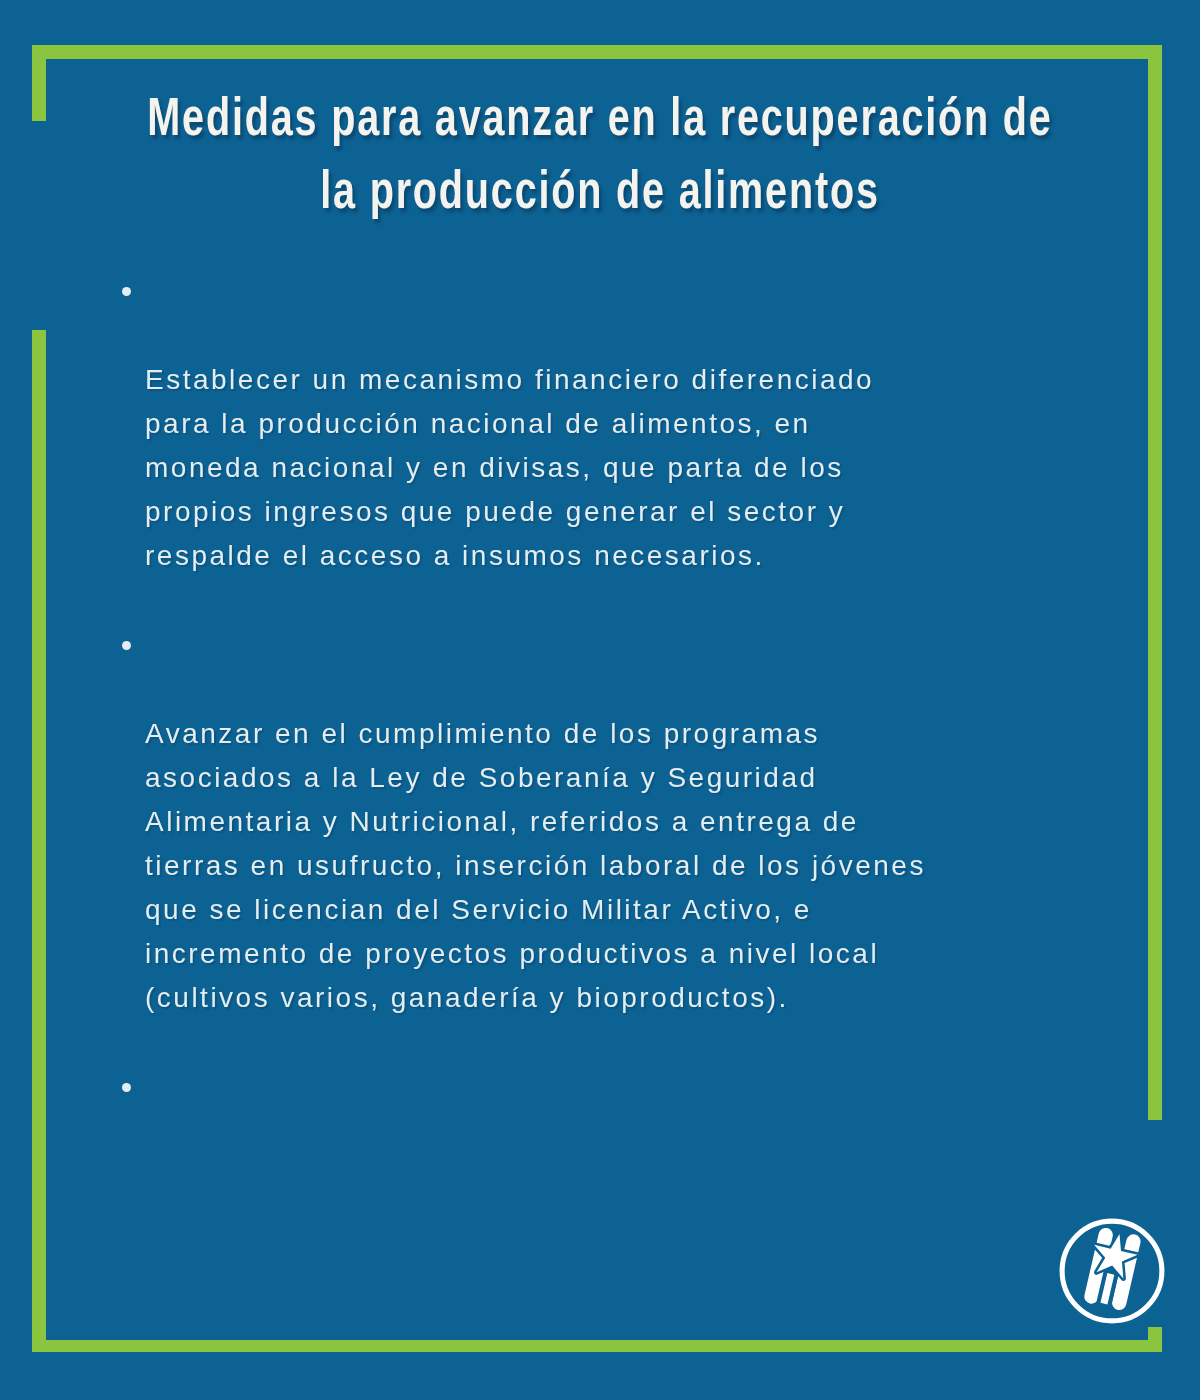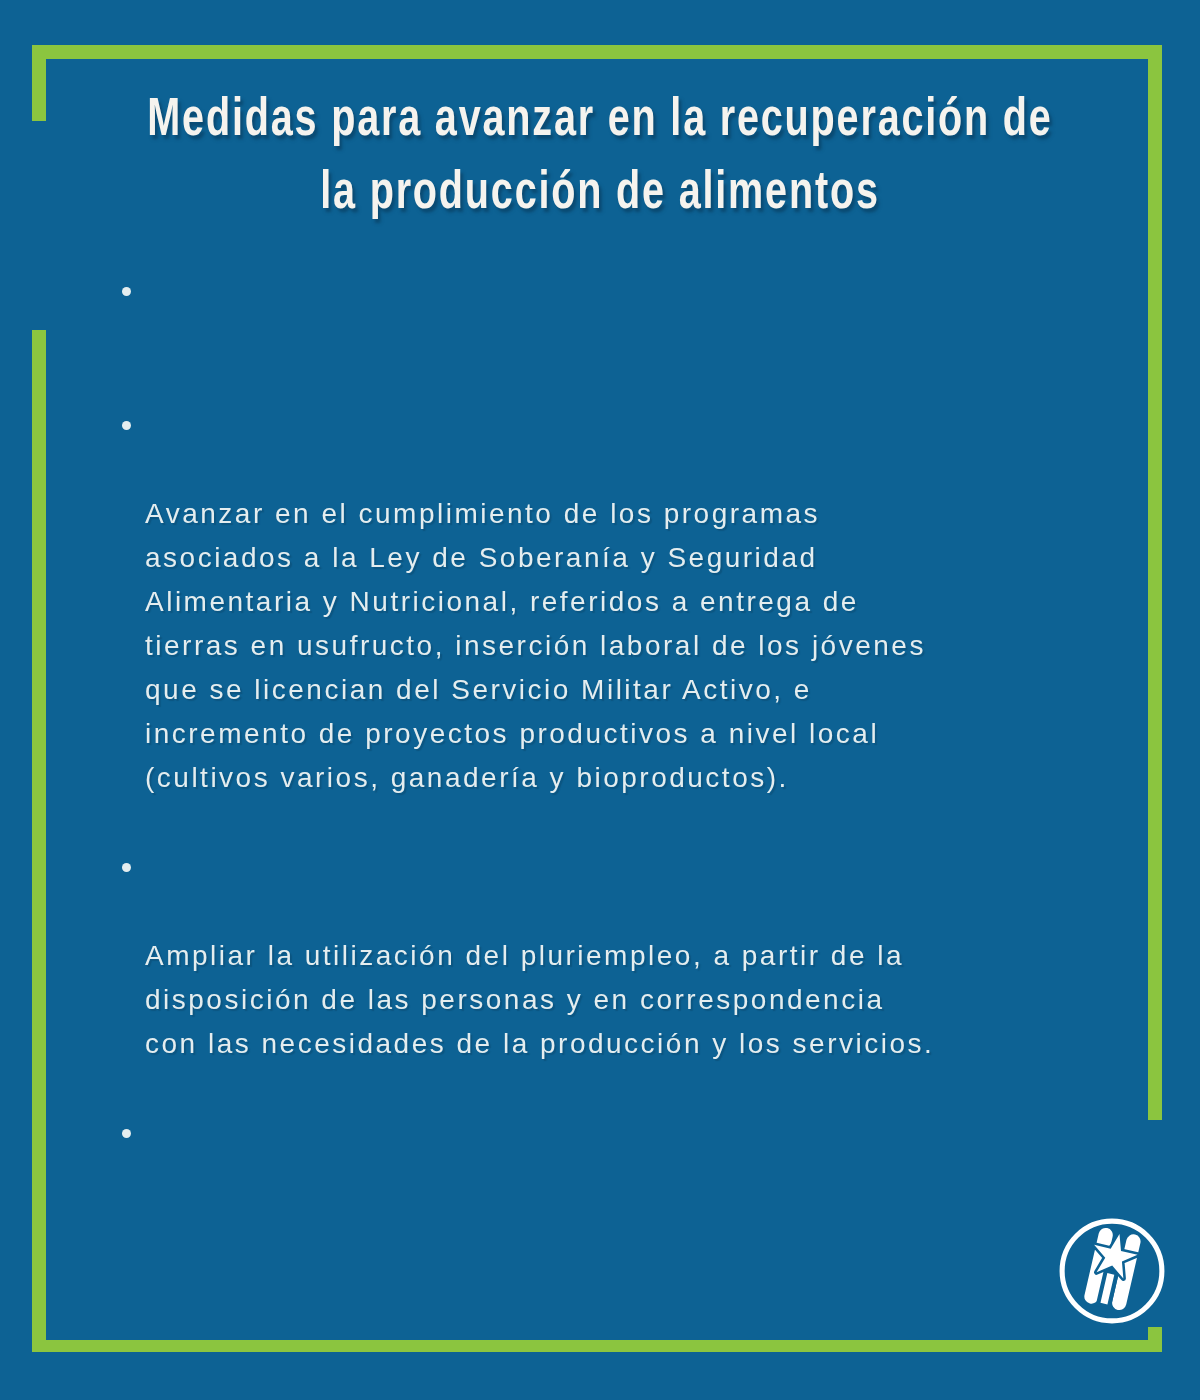--- a/index.html
+++ b/index.html
@@ -63,36 +63,35 @@
 <div class="frame frame-left"></div>
 <div class="frame frame-bottom"></div>
 <div class="frame frame-br-nub"></div>
 
 <h1 class="title">Medidas para avanzar en la recuperación de
 la producción de alimentos</h1>
 
 <ul class="bullets">
   <li>
     <span class="dot"></span>
+    <span>Establecer un mecanismo financiero diferenciado
+para la producción nacional de alimentos, en
+moneda nacional y en divisas, que parta de los
+propios ingresos que puede generar el sector y
+respalde el acceso a insumos necesarios.</span>
   </li>
   <li>
     <span class="dot"></span>
     <span>Avanzar en el cumplimiento de los programas
 asociados a la Ley de Soberanía y Seguridad
 Alimentaria y Nutricional, referidos a entrega de
 tierras en usufructo, inserción laboral de los jóvenes
 que se licencian del Servicio Militar Activo, e
 incremento de proyectos productivos a nivel local
 (cultivos varios, ganadería y bioproductos).</span>
-  </li>
-  <li>
-    <span class="dot"></span>
-    <span>Ampliar la utilización del pluriempleo, a partir de la
-disposición de las personas y en correspondencia
-con las necesidades de la producción y los servicios.</span>
   </li>
   <li>
     <span class="dot"></span>
     
   </li>
 </ul>
 
 <svg class="logo" viewBox="0 0 110 110" aria-hidden="true">
   <circle cx="55" cy="55" r="49" fill="none" style="stroke:var(--logo)" stroke-width="5"></circle>
   <g transform="rotate(13 55 55)">

